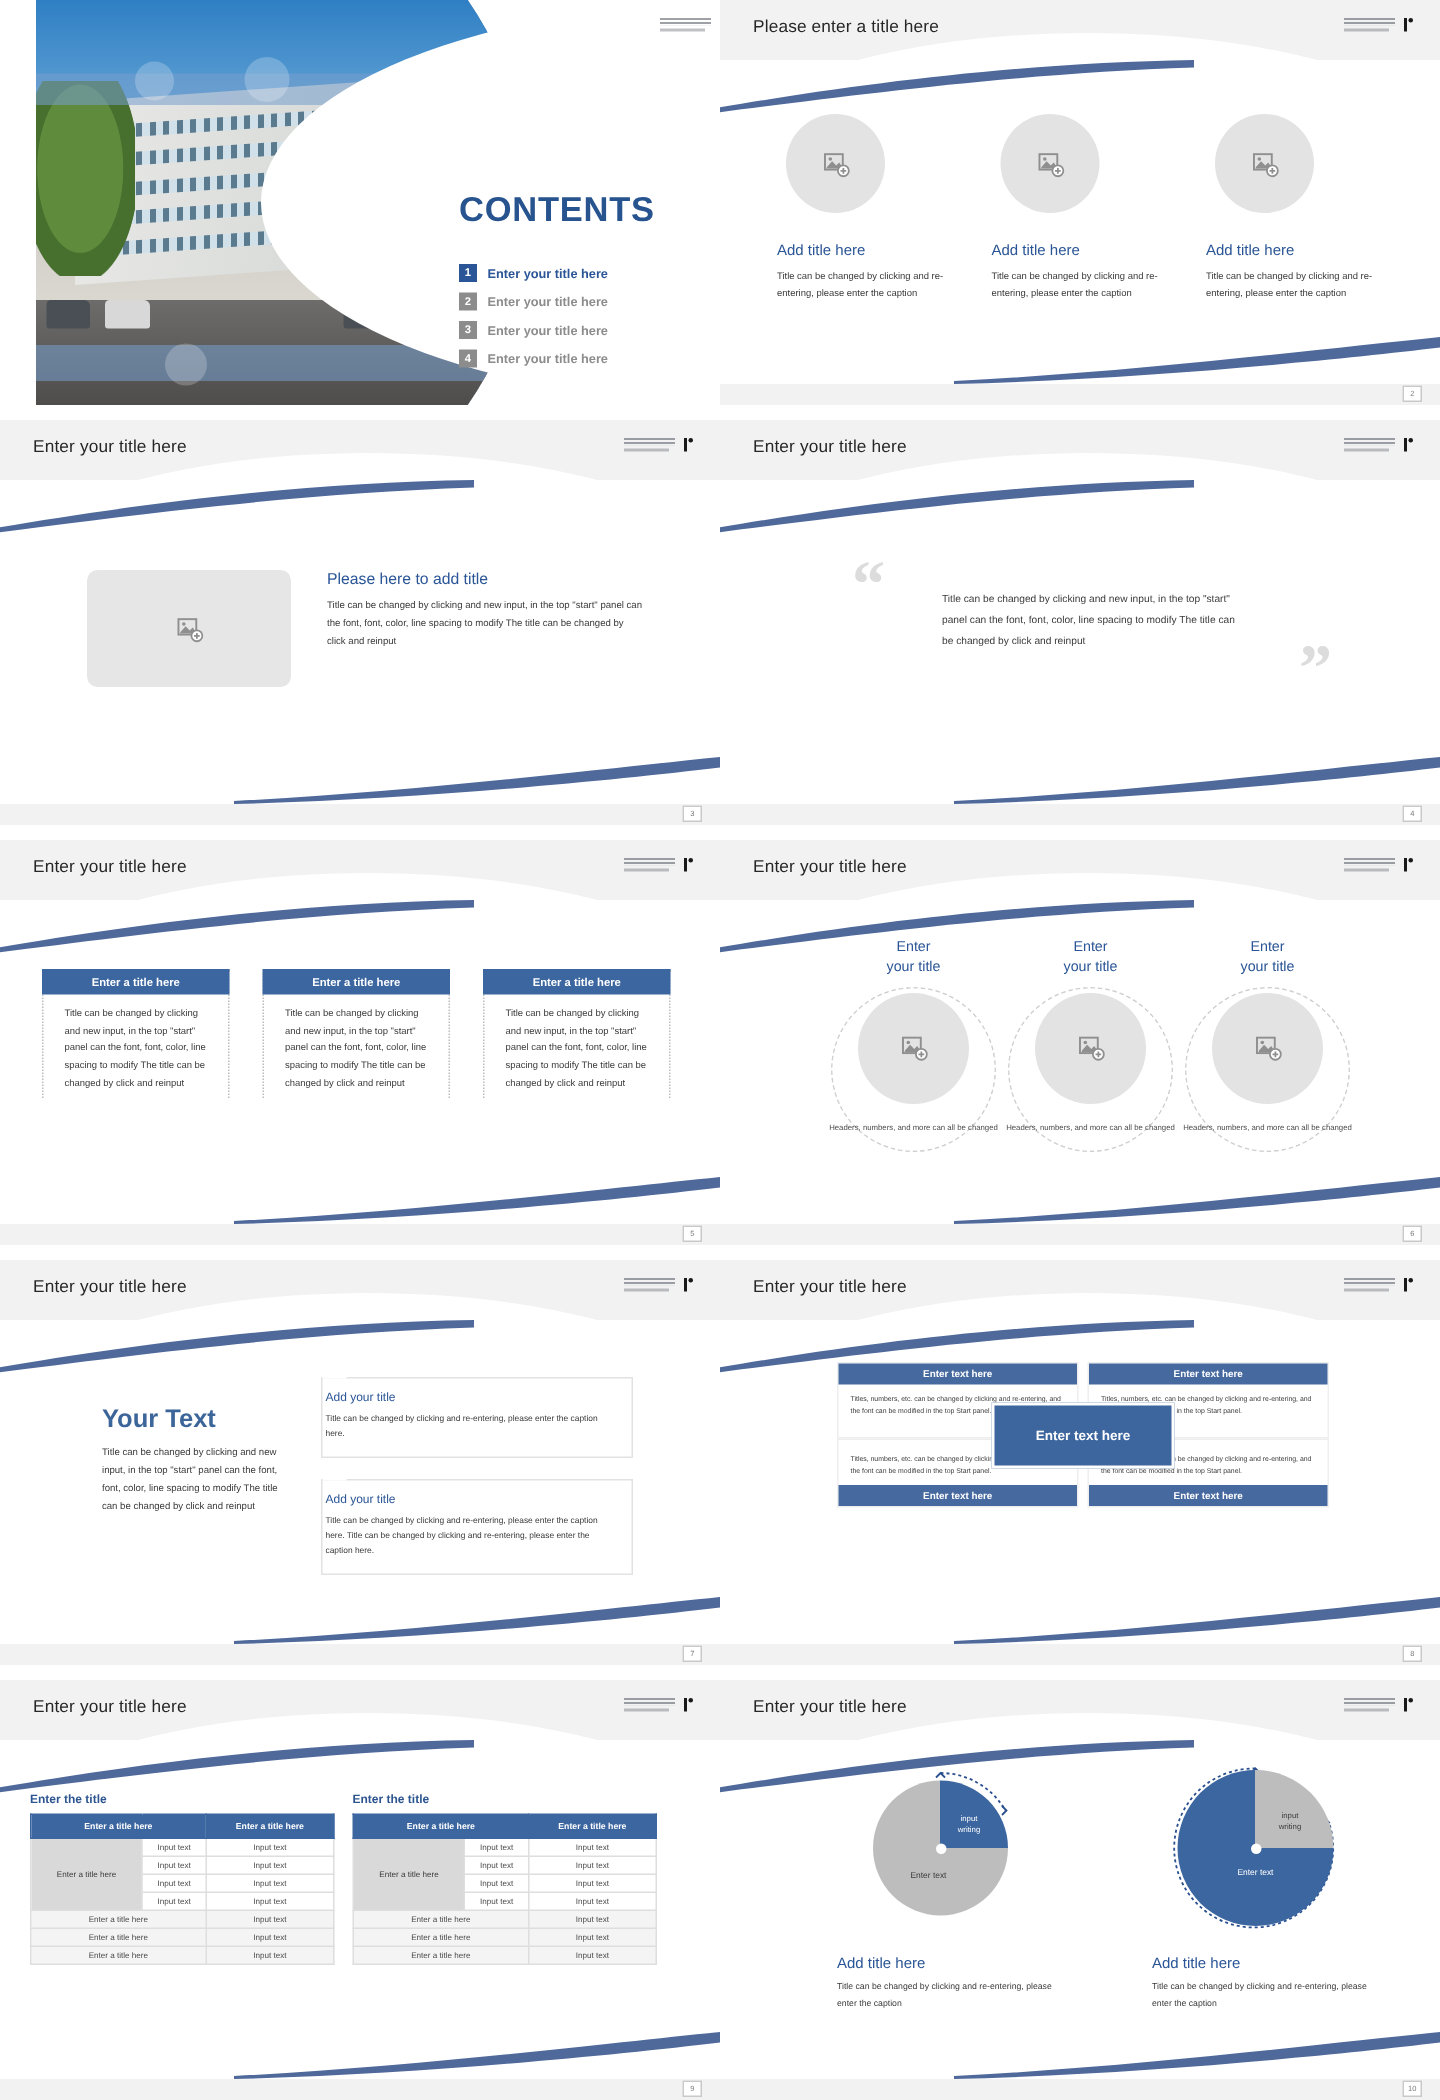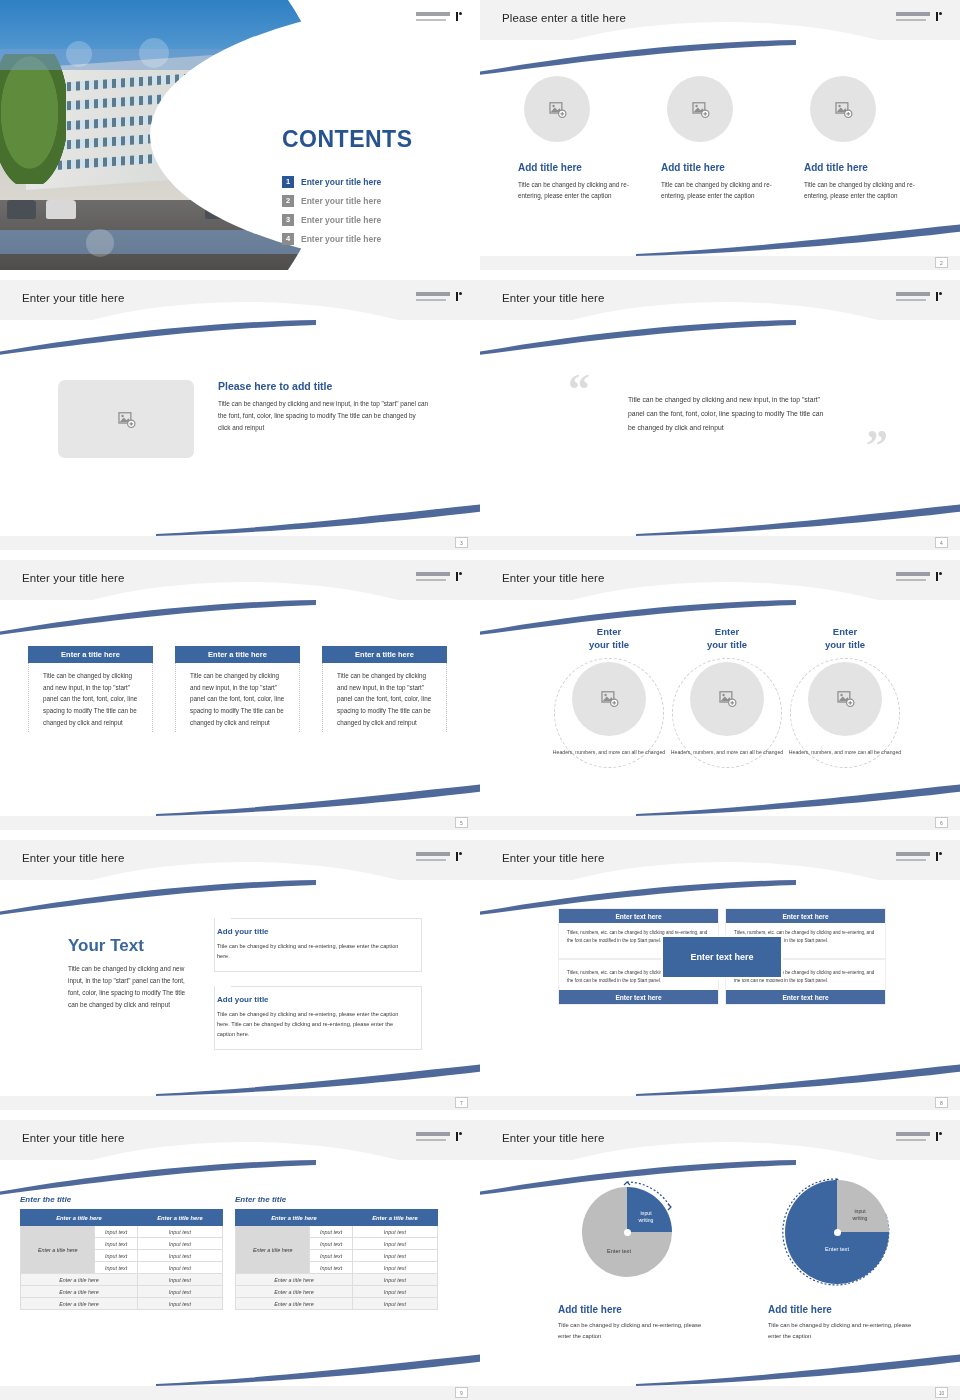--- a/index.html
+++ b/index.html
@@ -68,21 +68,21 @@
   .logo .mk1{ position:absolute; right:4px; top:0; width:2.5px; height:9px; background:#1a1a1a;}
   .logo .mk2{ position:absolute; right:0; top:0px; width:3px; height:3px; background:#1a1a1a; border-radius:50%;}
   .pgnum{
     position:absolute; right:12px; bottom:2px;
     width:13px; height:11px; border:1px solid #c9c9c9;
     font-size:5px; color:#7a7a7a; line-height:10px; text-align:center;
     background:#fff;
   }
 
   
-  .cover{ background:#ffffff; }
+  .cover{ background:#ffffff;margin-left:24px; }
   .cover .bluemask{
     position:absolute; left:-180px; top:-110px;
     width:510px; height:490px; border-radius:50%;
     background:#4a79b5; overflow:hidden;
   }
   .cover .photo{
     position:absolute; left:180px; top:110px;
     width:330px; height:270px;
   }
   .photoart{ position:absolute; inset:0; overflow:hidden; }
@@ -128,21 +128,21 @@
   
   .circle-ph{
     width:66px; height:66px; border-radius:50%; background:#e3e3e3;
     display:flex; align-items:center; justify-content:center;
   }
   .rect-ph{
     width:136px; height:78px; border-radius:7px; background:#e6e6e6;
     display:flex; align-items:center; justify-content:center;
   }
   .ico{ width:19px; height:19px; display:block; }
-  .blue-h{ color:#2a5596; font-weight:bold; }
+  .blue-h{ color:#2a5596; font-weight:normal; }
   .body-t{ color:#3a3a3a; }
 
   
   .s2cols{ position:absolute; left:38px; top:76px; width:410px; display:flex; gap:20px; }
   .s2col{ width:123px; }
   .s2col .ph{ margin:0 0 0 6px; }
   .s2col h3{ font-size:10px; margin:20px 0 6px 0; }
   .s2col p{ font-size:6.3px; line-height:1.75; }
 
   
@@ -208,21 +208,21 @@
     position:absolute; left:50%; top:50%; transform:translate(-50%,-50%);
     width:122px; height:44px; background:#3d659e; color:#fff;
     font-size:9px; font-weight:bold;
     display:flex; align-items:center; justify-content:center;
     border:2px solid #ffffff;
   }
   .s8wrap{ position:relative; }
 
   
   .s9wrap{ position:absolute; left:20px; top:75px; display:flex; gap:30px; }
-  .s9blk{ width:185px;font-style:italic; }
+  .s9blk{ width:185px; }
   .s9blk .cap{ font-size:8px; font-weight:bold; color:#2d5590; margin-bottom:5px; }
   table.tbl{ border-collapse:collapse; width:203px; font-size:5.4px; color:#4a4a4a; }
   table.tbl th{
     background:#3c66a0; color:#ffffff; font-size:5.8px; font-weight:bold;
     height:16px; border:1px solid #3c66a0; text-align:center;
   }
   table.tbl th.sep{ border-left:1px solid #ffffff; }
   table.tbl td{ border:1px solid #dedede; height:12px; text-align:center; }
   table.tbl td.side{ background:#d9d9d9; color:#3a3a3a; }
   table.tbl tr.alt td{ background:#f4f4f4; }

